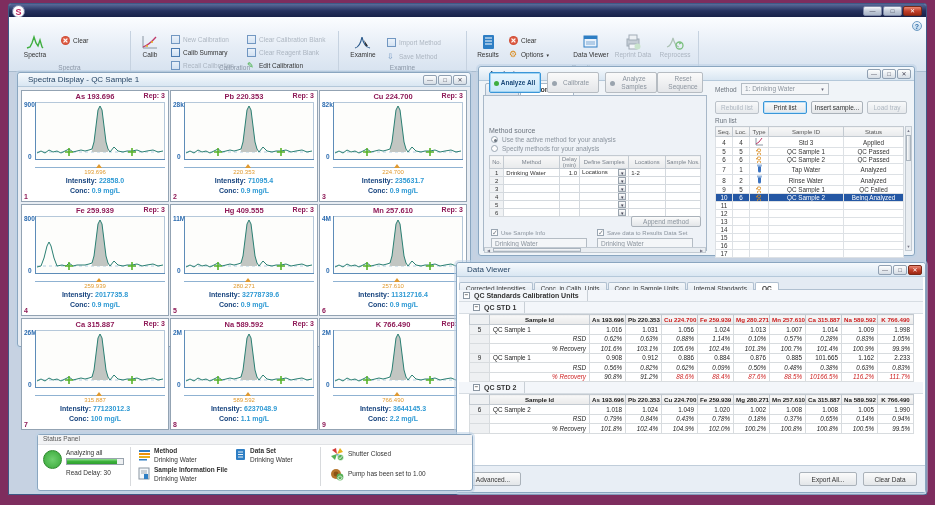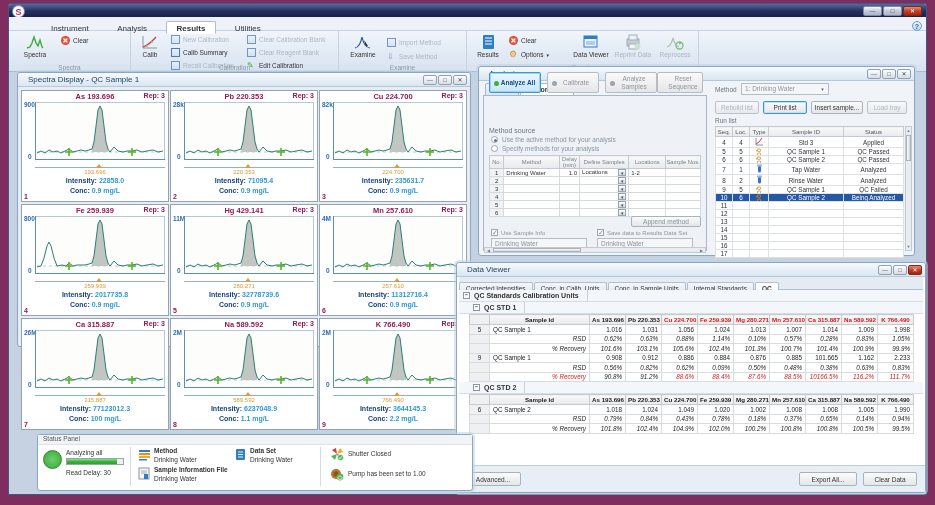--- a/index.html
+++ b/index.html
@@ -185,26 +185,20 @@
   <div class="titlebar">
     <div class="app-icon">S</div>
     <div class="winbtns">
       <div class="wbtn">—</div>
       <div class="wbtn">□</div>
       <div class="wbtn close">✕</div>
     </div>
   </div>
 
   <div class="ribbon">
-    <div class="tabstrip">
-      <span class="rtab first">Instrument</span>
-      <span class="rtab">Analysis</span>
-      <span class="rtab active">Results</span>
-      <span class="rtab">Utilities</span>
-    </div>
     <div class="rgroups">
 
       <div class="rgroup" style="left:0;width:122px;">
         <div class="bigbtn" style="left:6px;">
           <span class="bicon">
             <svg width="18" height="16">
                 <path d="M1,14 L4,13 6,9 8,3 10,9 12,12 14,6 16,13 17,14" stroke="#3fae3f" stroke-width="1.4" fill="none"></path>
               </svg>
           </span><span>Spectra</span>
         </div>
@@ -413,21 +407,21 @@
           </svg>
           <div class="sp-zero">0</div>
           <div class="sp-xaxis"></div>
           <div class="sp-caret"></div>
           <div class="sp-wave">259.939</div>
           <div class="sp-line1"><span class="sp-lbl">Intensity:</span> <span class="sp-val">2017735.8</span></div>
           <div class="sp-line2"><span class="sp-lbl">Conc:</span> <span class="sp-val">0.9 mg/L</span></div>
           <div class="sp-num">4</div>
         </div>
         <div class="sp-cell" style="left: 152px; top: 131px;">
-          <div class="sp-title">Hg 429.141</div>
+          <div class="sp-title">Hg 409.555</div>
           <div class="sp-rep">Rep: 3</div>
           <div class="sp-ymax">11M</div>
           <svg class="sp-plot" width="130" height="62">
             <rect x="0.5" y="0.5" width="129" height="57" fill="#fdfdfb" stroke="#b5c8da"></rect>
             <path d="M2,50 H128" stroke="#9fc0dc" stroke-width="0.8" stroke-dasharray="3,3"></path>
             <polygon points="57,47 59,40 61,24 63,8 65,4 67,8 69,24 71,40 73,47 73,50 57,50" fill="#c2c6c2"></polygon>
             <path d="M2,51 L6,49 L10,51 L14,48 L18,50 L22,49 L26,51 L30,49 L34,47 L38,50 L42,49 L46,48 L50,49 L54,48 L57,47 L59,40 L61,24 L63,8 L65,4 L67,8 L69,24 L71,40 L73,47 L75,50 L79,45 L83,49 L88,50 L92,49 L97,49 L102,48 L107,50 L112,49 L118,48 L123,50 L128,49" stroke="#2a7f72" stroke-width="1" fill="none"></path>
             <path d="M30,50 H38 M34,46 V54" stroke="#58b32a" stroke-width="1.6"></path>
             <path d="M93,50 H101 M97,46 V54" stroke="#58b32a" stroke-width="1.6"></path>
             <path d="M0.5,0 V58 M0,57.5 H130" stroke="#5d8cb8" stroke-width="1"></path>

